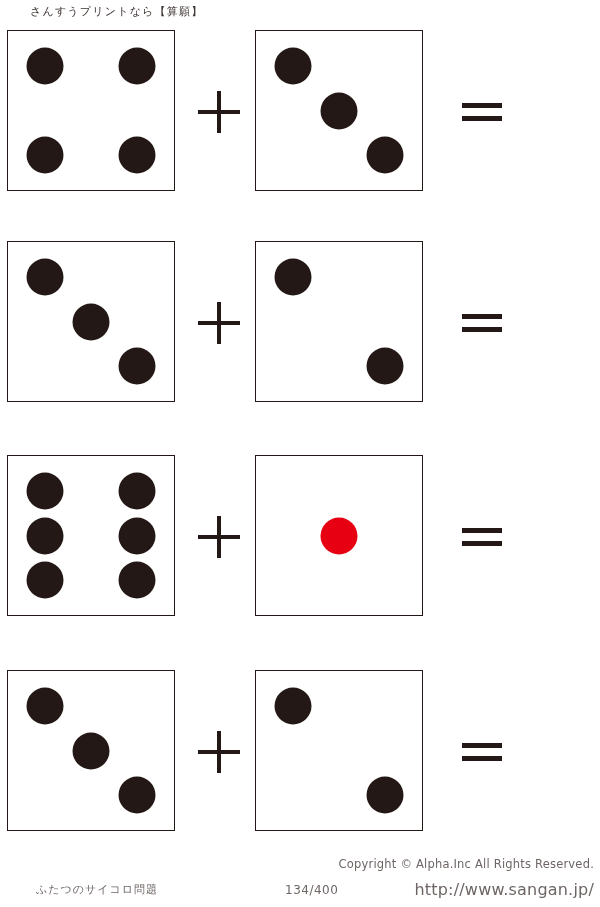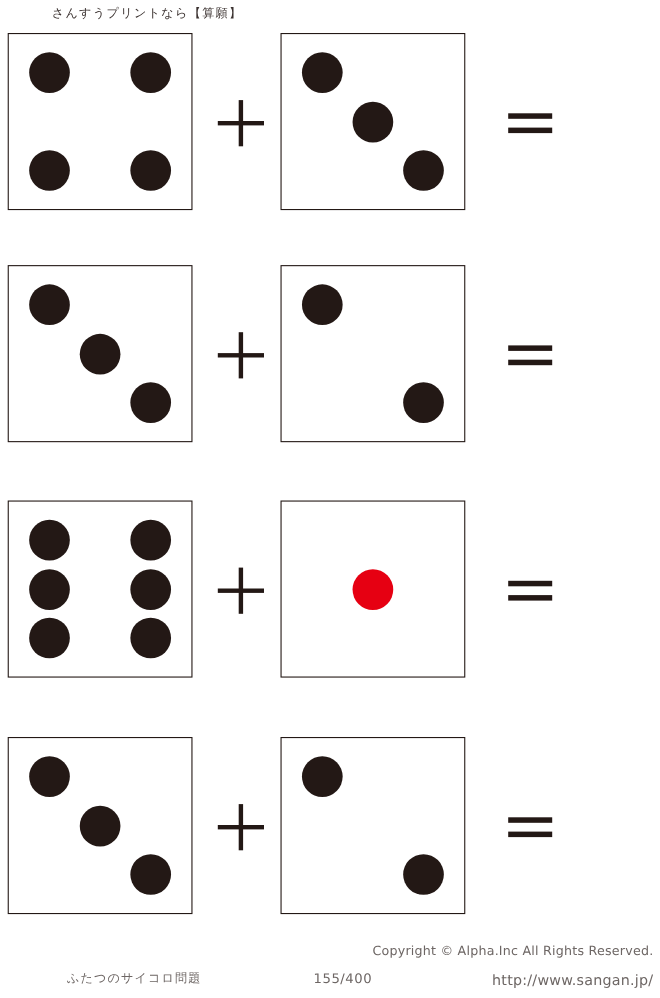--- a/index.html
+++ b/index.html
@@ -13,21 +13,21 @@
     height: 907px;
     position: relative;
     font-family: "Liberation Sans", "DejaVu Sans", sans-serif;
     color: #231815;
     overflow: hidden;
   }
 
   
   .header {
     position: absolute;
-    left: 17px;
+    left: 0;
     top: 0;
     width: 518px;
     height: 26px;
   }
   .header-title {
     position: absolute;
     left: 30px;
     top: 4px;
     font-size: 11px;
     letter-spacing: 1.2px;
@@ -158,21 +158,20 @@
     font-family: "DejaVu Sans", "Liberation Sans", sans-serif;
     color: #6d6664;
   }
   .footer-subject {
     position: absolute;
     left: 36px;
     bottom: 10px;
     font-size: 11px;
     letter-spacing: 1px;
     white-space: nowrap;
-    margin-left: 25px;
   }
   .footer-page {
     position: absolute;
     left: 285px;
     bottom: 10px;
     font-size: 12px;
     letter-spacing: 0.5px;
     white-space: nowrap;
   }
   .footer-copyright {
@@ -180,21 +179,21 @@
     right: 6px;
     bottom: 36px;
     font-size: 11.5px;
     letter-spacing: 0.2px;
     white-space: nowrap;
   }
   .footer-url {
     position: absolute;
     right: 6px;
     bottom: 8px;
-    font-size: 13px;
+    font-size: 16px;
     letter-spacing: 0.2px;
     white-space: nowrap;
   }
 </style>
 </head>
 <body>
 
 <div class="header">
   <div class="header-title">さんすうプリントなら【算願】</div>
 </div>
@@ -262,16 +261,16 @@
       <span class="pip p-d3" style="background: rgb(35, 24, 21);"></span>
     </div>
     <div class="op-equals"></div>
     <div class="answer-slot"></div>
   </div>
 
 </div>
 
 <div class="footer">
   <div class="footer-subject">ふたつのサイコロ問題</div>
-  <div class="footer-page">155/400</div>
+  <div class="footer-page">134/400</div>
   <div class="footer-copyright">Copyright ©  Alpha.Inc All Rights Reserved.</div>
   <div class="footer-url">http://www.sangan.jp/</div>
 </div>
 
 </body></html>

